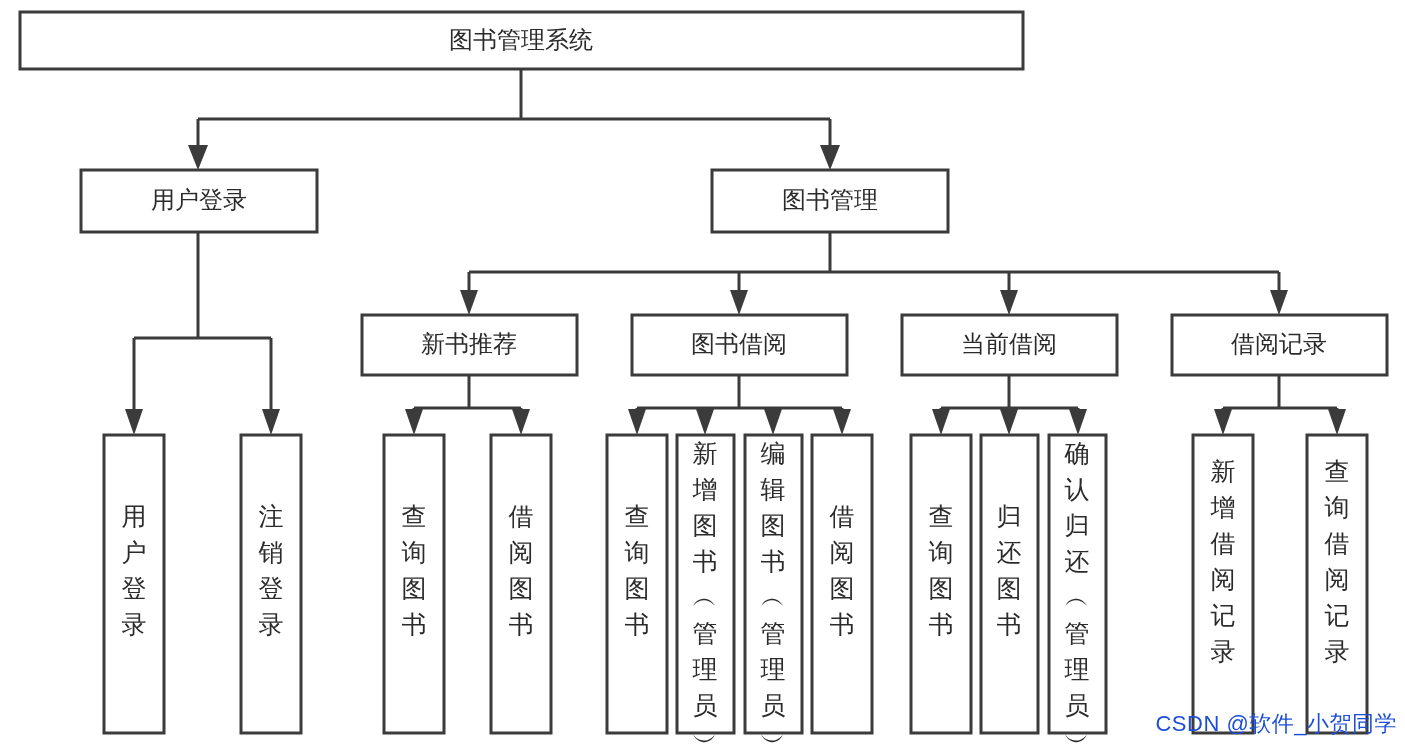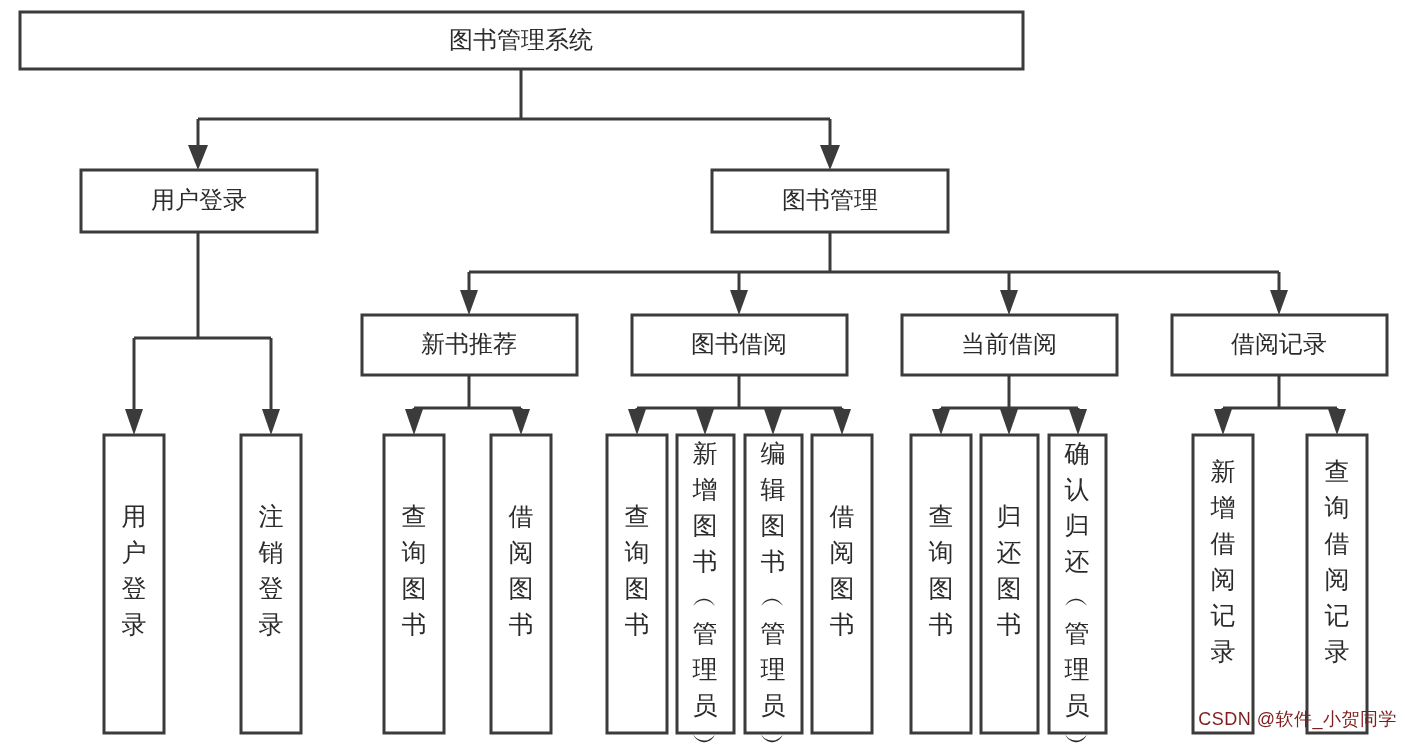--- a/index.html
+++ b/index.html
@@ -46,24 +46,24 @@
     fill: none;
     stroke-linecap: butt;
   }
   .arrow-head {
     fill: #3b3b3b;
     stroke: none;
   }
   .watermark {
     position: absolute;
     right: 8px;
-    bottom: 16px;
-    font-family: "Liberation Sans", "DejaVu Sans", sans-serif;
-    font-size: 18px;
-    color: #7f1d1d;
+    bottom: 8px;
+    font-family: "Liberation Sans", "DejaVu Sans", sans-serif;
+    font-size: 22px;
+    color: #1d4ed8;
     white-space: nowrap;
     letter-spacing: 0.5px;
     pointer-events: none;
   }
 </style>
 </head>
 <body>
 
 <svg id="diagram" viewBox="0 0 1405 747">
   <defs></defs>

